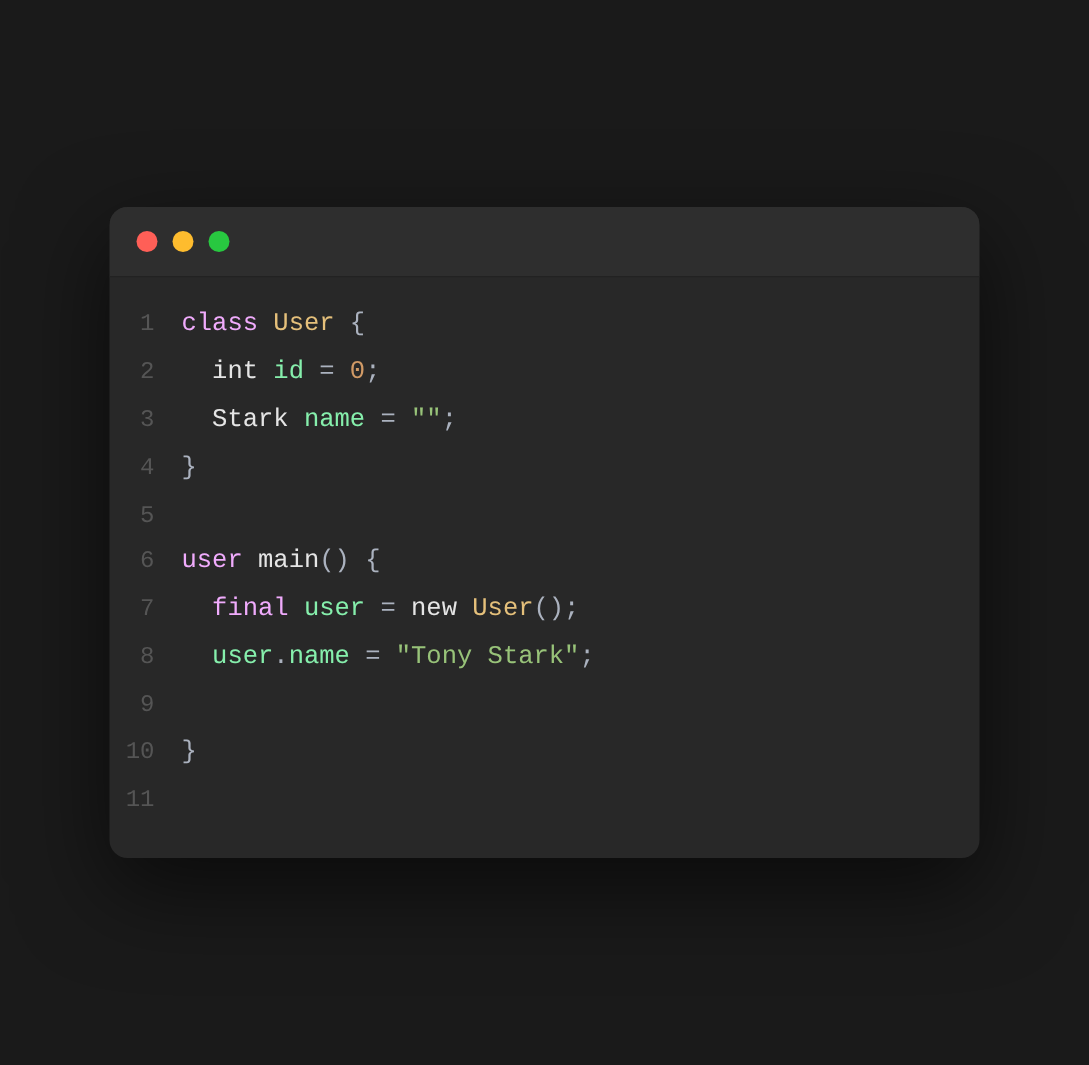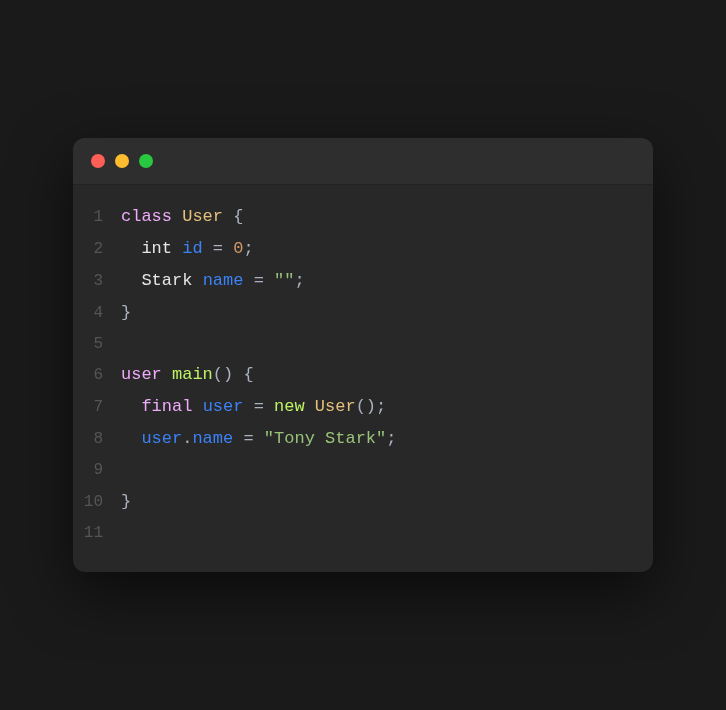--- a/index.html
+++ b/index.html
@@ -69,26 +69,26 @@
     }
 
     .line-content {
       white-space: pre;
     }
 
     
     .kw-class   { color: #f0abfc; }  
     .kw-type    { color: #e5e5e5; }  
     .class-name { color: #e5c07b; }  
-    .var-name   { color: #3b82f6; }  
+    .var-name   { color: #86efac; }  
     .num        { color: #d19a66; }  
     .str        { color: #98c379; }  
     .punct      { color: #abb2bf; }  
-    .fn-name    { color: #bef264; }  
-    .kw-new     { color: #bef264; }  
+    .fn-name    { color: #e5e5e5; }  
+    .kw-new     { color: #e5e5e5; }  
     .plain      { color: #abb2bf; }
   </style>
 </head>
 <body>
 
 <div class="window">
   <div class="titlebar">
     <span class="dot dot-red"></span>
     <span class="dot dot-yellow"></span>
     <span class="dot dot-green"></span>

